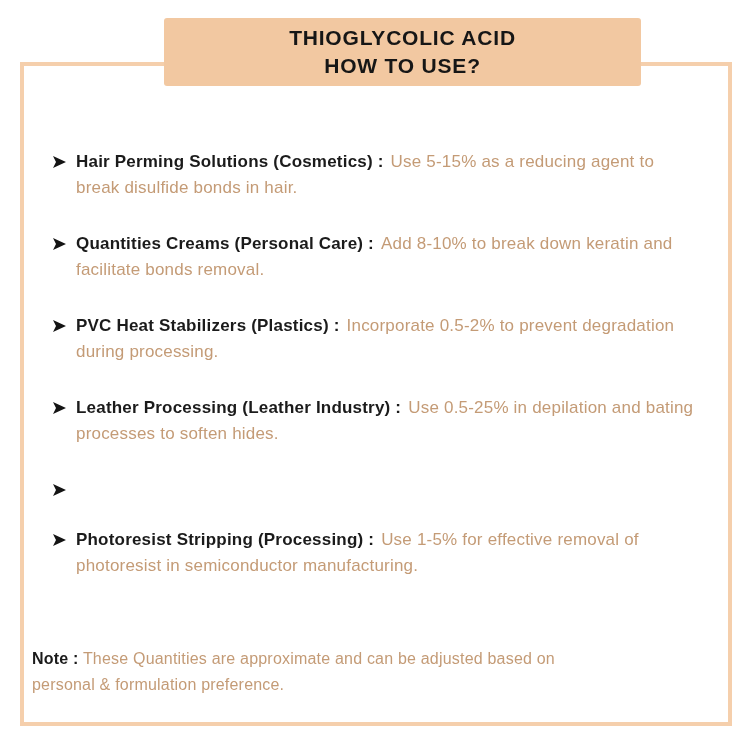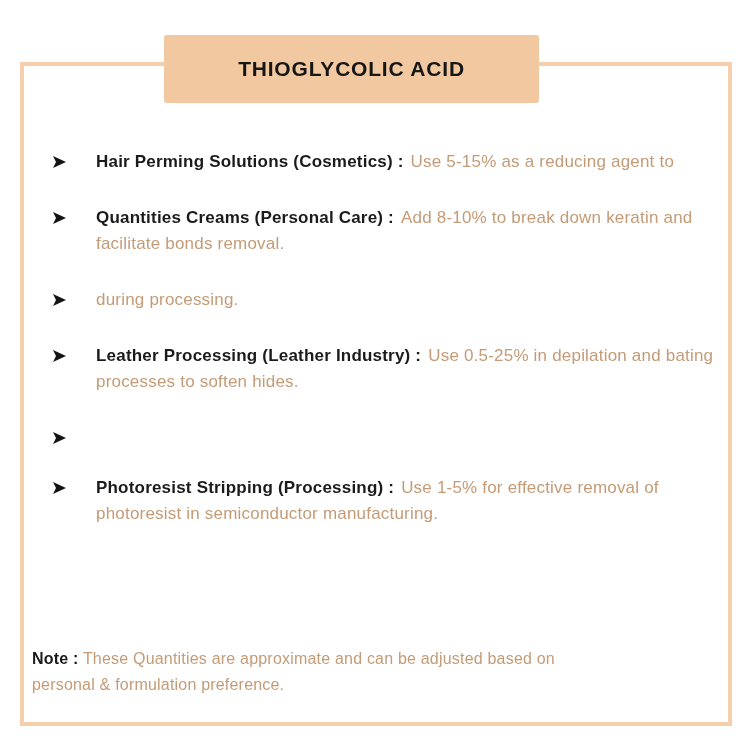--- a/index.html
+++ b/index.html
@@ -11,42 +11,42 @@
     overflow:hidden;
   }
   .frame {
     position:absolute; left:20px; top:62px;
     width:712px; height:664px;
     border:4px solid var(--frame_border, #f5cfac);
     box-sizing:border-box;
     z-index:1;
   }
   .header {
-    position:absolute; left:164px; top:35px;
-    width:375px; height:68px;
+    position:absolute; left:164px; top:18px;
+    width:477px; height:68px;
     background:var(--header_bg, #f2c8a1);
     border-radius:3px;
     display:flex; flex-direction:column;
     justify-content:center; align-items:center;
     z-index:2;
   }
   .header .t {
     font-size:21px; font-weight:700;
     letter-spacing:0.8px;
     color:var(--title_text, #161616);
     line-height:28px;
     white-space:nowrap;
   }
   .list {
     position:absolute; left:52px; top:149px;
     width:668px;
     display:flex; flex-direction:column; gap:30px;
     z-index:2;
   }
-  .item { display:flex; align-items:flex-start;gap:20px; }
+  .item { display:flex; align-items:flex-start; }
   .arrow {
     width:24px; flex:0 0 24px;
     padding-top:6px;
   }
   .arrow svg { display:block; }
   .item-text {
     font-size:17px; line-height:26px;
     letter-spacing:0.2px;
   }
   .line1 { white-space:nowrap; }
@@ -64,32 +64,34 @@
   .note .note-label { font-weight:700; color:var(--label_text, #1b1b1b); }
   .note .desc { color:var(--accent_text, #c49b76); }
 </style>
 </head>
 <body>
 
 <div class="frame"></div>
 
 <div class="header">
   <div class="t">THIOGLYCOLIC ACID</div>
+  <div class="t">HOW TO USE?</div>
 </div>
 
 <div class="list">
 
   <div class="item">
     <span class="arrow">
         <svg width="15" height="14" viewBox="0 0 15 14">
           <path d="M1 1 L14 7 L1 13 L4 7 Z" fill="#141414"></path>
         </svg>
       </span>
     <div class="item-text">
       <div class="line1"><span class="label">Hair Perming Solutions (Cosmetics) :</span><span class="desc d1">Use 5-15% as a reducing agent to</span></div>
+      <div class="desc">break disulfide bonds in hair.</div>
     </div>
   </div>
 
   <div class="item">
     <span class="arrow">
         <svg width="15" height="14" viewBox="0 0 15 14">
           <path d="M1 1 L14 7 L1 13 L4 7 Z" fill="#141414"></path>
         </svg>
       </span>
     <div class="item-text">
@@ -98,20 +100,21 @@
     </div>
   </div>
 
   <div class="item">
     <span class="arrow">
         <svg width="15" height="14" viewBox="0 0 15 14">
           <path d="M1 1 L14 7 L1 13 L4 7 Z" fill="#141414"></path>
         </svg>
       </span>
     <div class="item-text">
+      <div class="line1"><span class="label">PVC Heat Stabilizers (Plastics) :</span><span class="desc d1">Incorporate 0.5-2% to prevent degradation</span></div>
       <div class="desc">during processing.</div>
     </div>
   </div>
 
   <div class="item">
     <span class="arrow">
         <svg width="15" height="14" viewBox="0 0 15 14">
           <path d="M1 1 L14 7 L1 13 L4 7 Z" fill="#141414"></path>
         </svg>
       </span>

